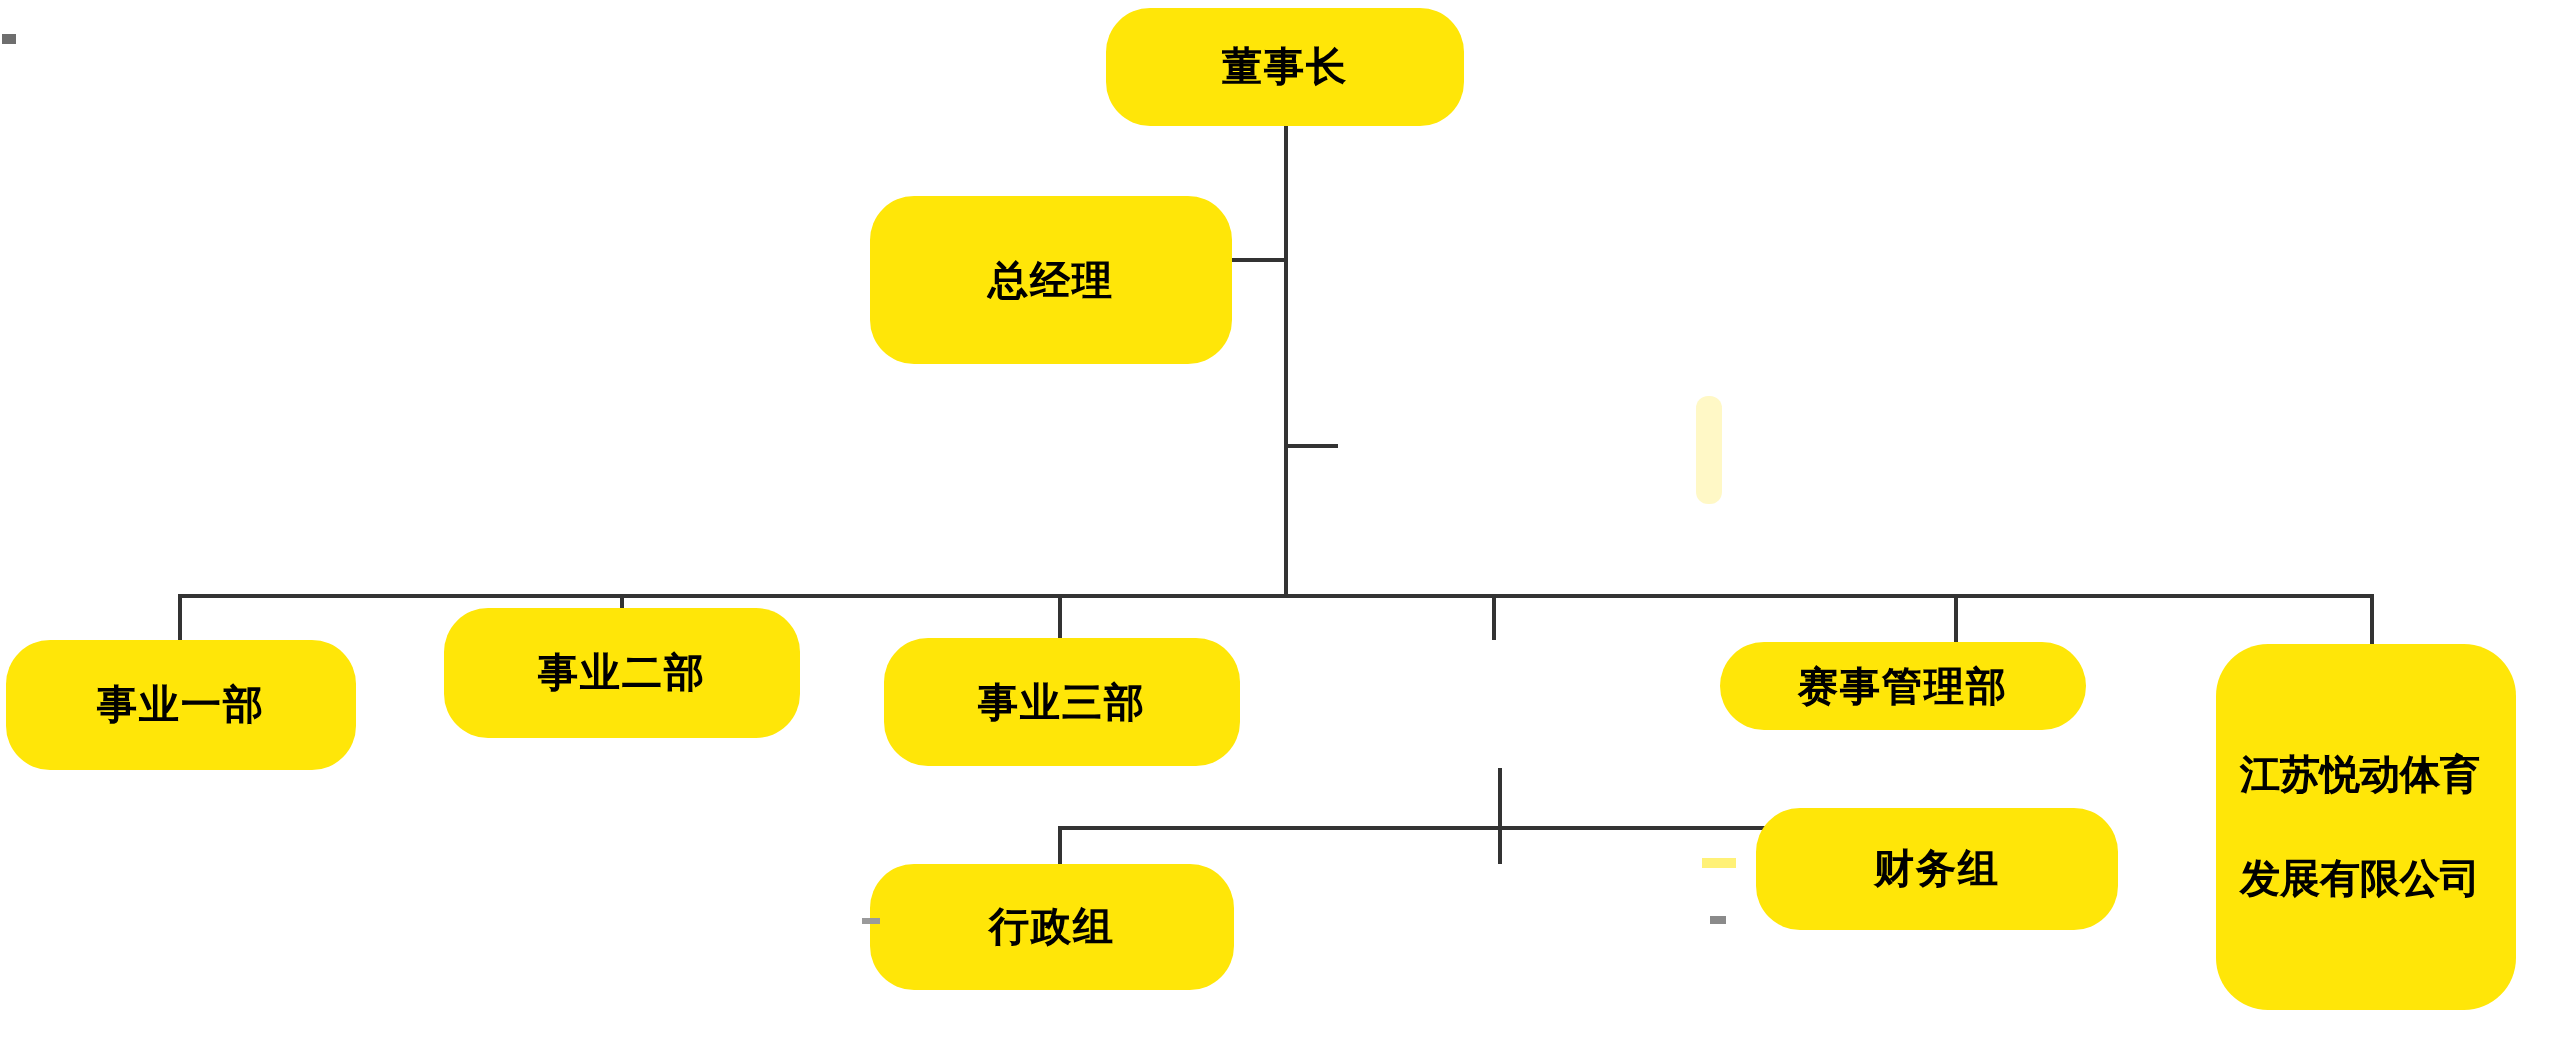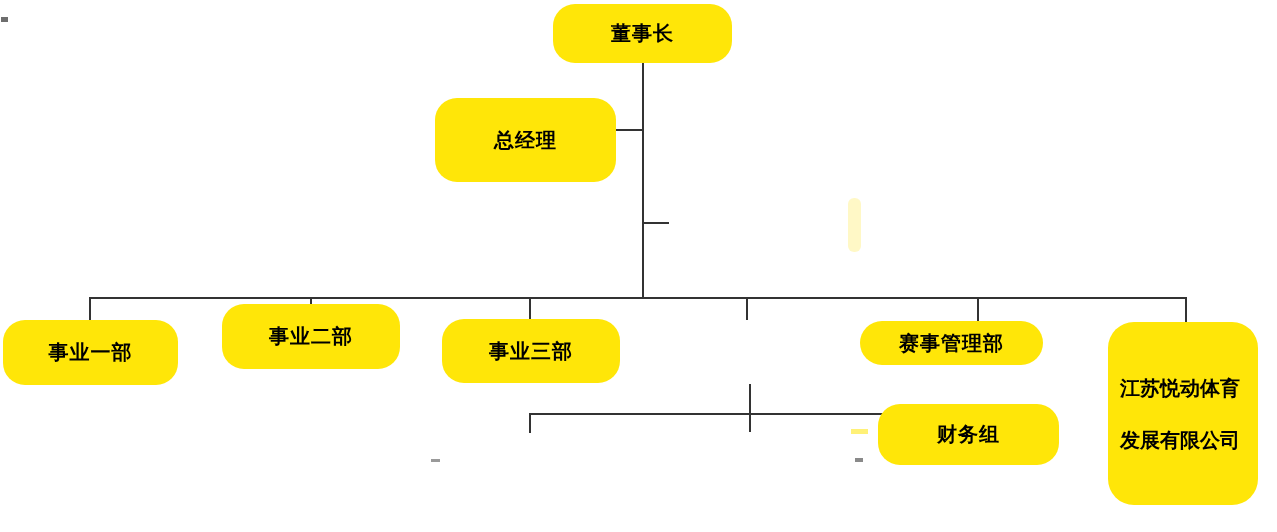--- a/index.html
+++ b/index.html
@@ -78,20 +78,21 @@
 
   <div class="node" style="left:222px;top:304px;width:178px;height:65px">事业二部</div>
 
   <div class="node" style="left:442px;top:319px;width:178px;height:64px">事业三部</div>
 
 
   <div class="node" style="left:860px;top:321px;width:183px;height:44px">赛事管理部</div>
 
   <div class="node company" style="left:1108px;top:322px;width:150px;height:183px">江苏悦动体育发展有限公司</div>
 
+  <div class="node" style="left:435px;top:432px;width:182px;height:63px">行政组</div>
 
 
   <div class="node" style="left:878px;top:404px;width:181px;height:61px">财务组</div>
 
   <div class="artifact" style="left:1px;top:17px;width:7px;height:5px;background:#4a4a4a;opacity:.8"></div>
   <div class="artifact" style="left:431px;top:459px;width:9px;height:3px;background:#9a9a9a"></div>
   <div class="artifact" style="left:855px;top:458px;width:8px;height:4px;background:#8a8a8a"></div>
   <div class="artifact" style="left:851px;top:429px;width:17px;height:5px;background:#ffe608;opacity:.55"></div>
   <div class="artifact" style="left:848px;top:198px;width:13px;height:54px;background:#fff3a0;opacity:.6;border-radius:6px"></div>
 

